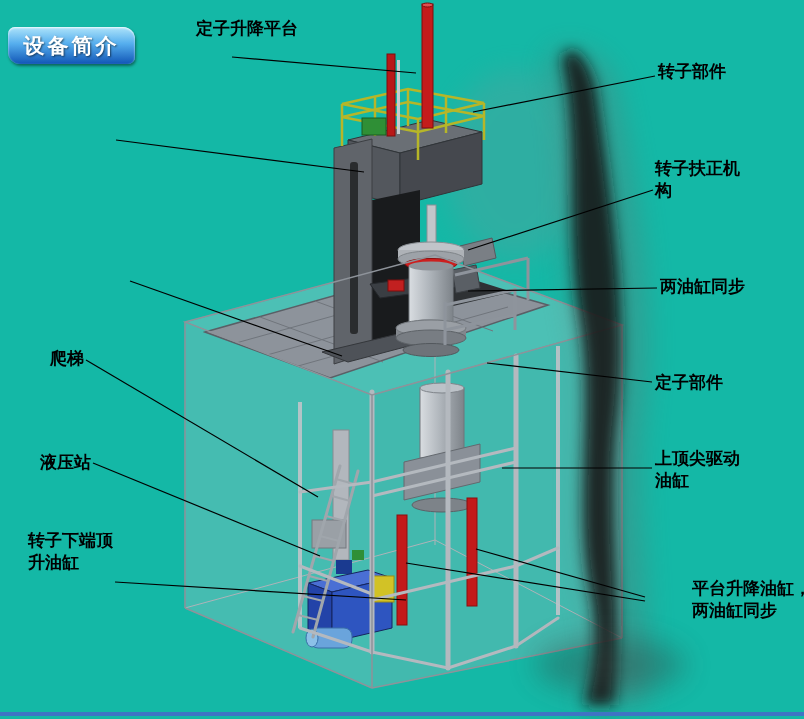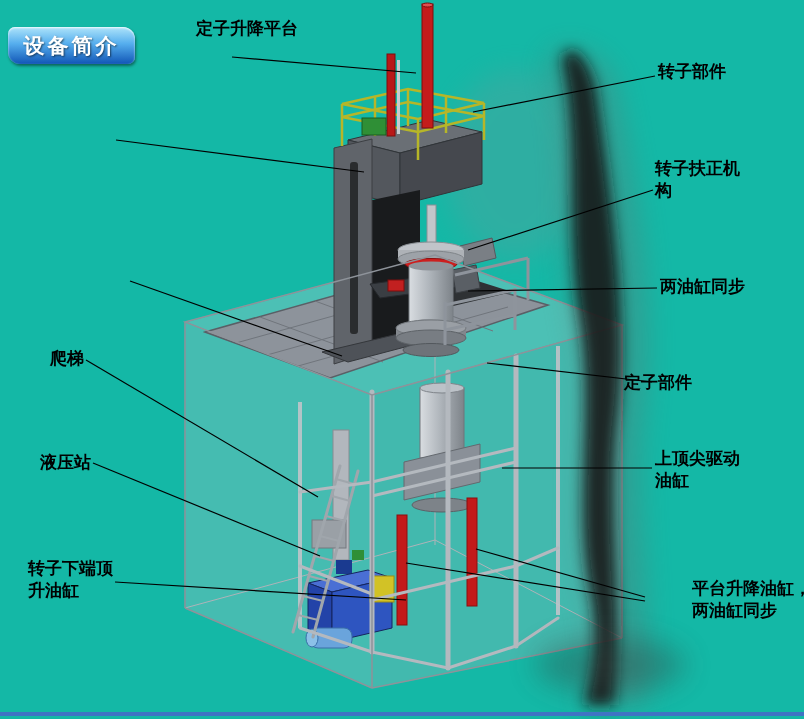--- a/index.html
+++ b/index.html
@@ -237,21 +237,21 @@
 
   <div class="badge">
     <span>设备简介</span>
   </div>
 
   <div class="lbl" style="left:196px;top:18px;width:112px;">定子升降平台</div>
   <div class="lbl" style="left:658px;top:61px;width:110px;">转子部件</div>
   <div class="lbl" style="left:655px;top:158px;width:92px;">转子扶正机构</div>
   <div class="lbl" style="left:660px;top:276px;width:90px;">两油缸同步</div>
   <div class="lbl" style="left:50px;top:348px;width:60px;">爬梯</div>
-  <div class="lbl" style="left:624px;top:372px;width:90px;">定子部件</div>
+  <div class="lbl" style="left:655px;top:372px;width:90px;">定子部件</div>
   <div class="lbl" style="left:40px;top:452px;width:70px;">液压站</div>
   <div class="lbl" style="left:655px;top:448px;width:92px;">上顶尖驱动油缸</div>
-  <div class="lbl" style="left:28px;top:558px;width:92px;">转子下端顶升油缸</div>
+  <div class="lbl" style="left:28px;top:530px;width:92px;">转子下端顶升油缸</div>
   <div class="lbl" style="left:648px;top:578px;width:126px;margin-left:44px;">平台升降油缸，两油缸同步</div>
 
   <div class="bottom-line"></div>
 
 </div>
 
 </body></html>

